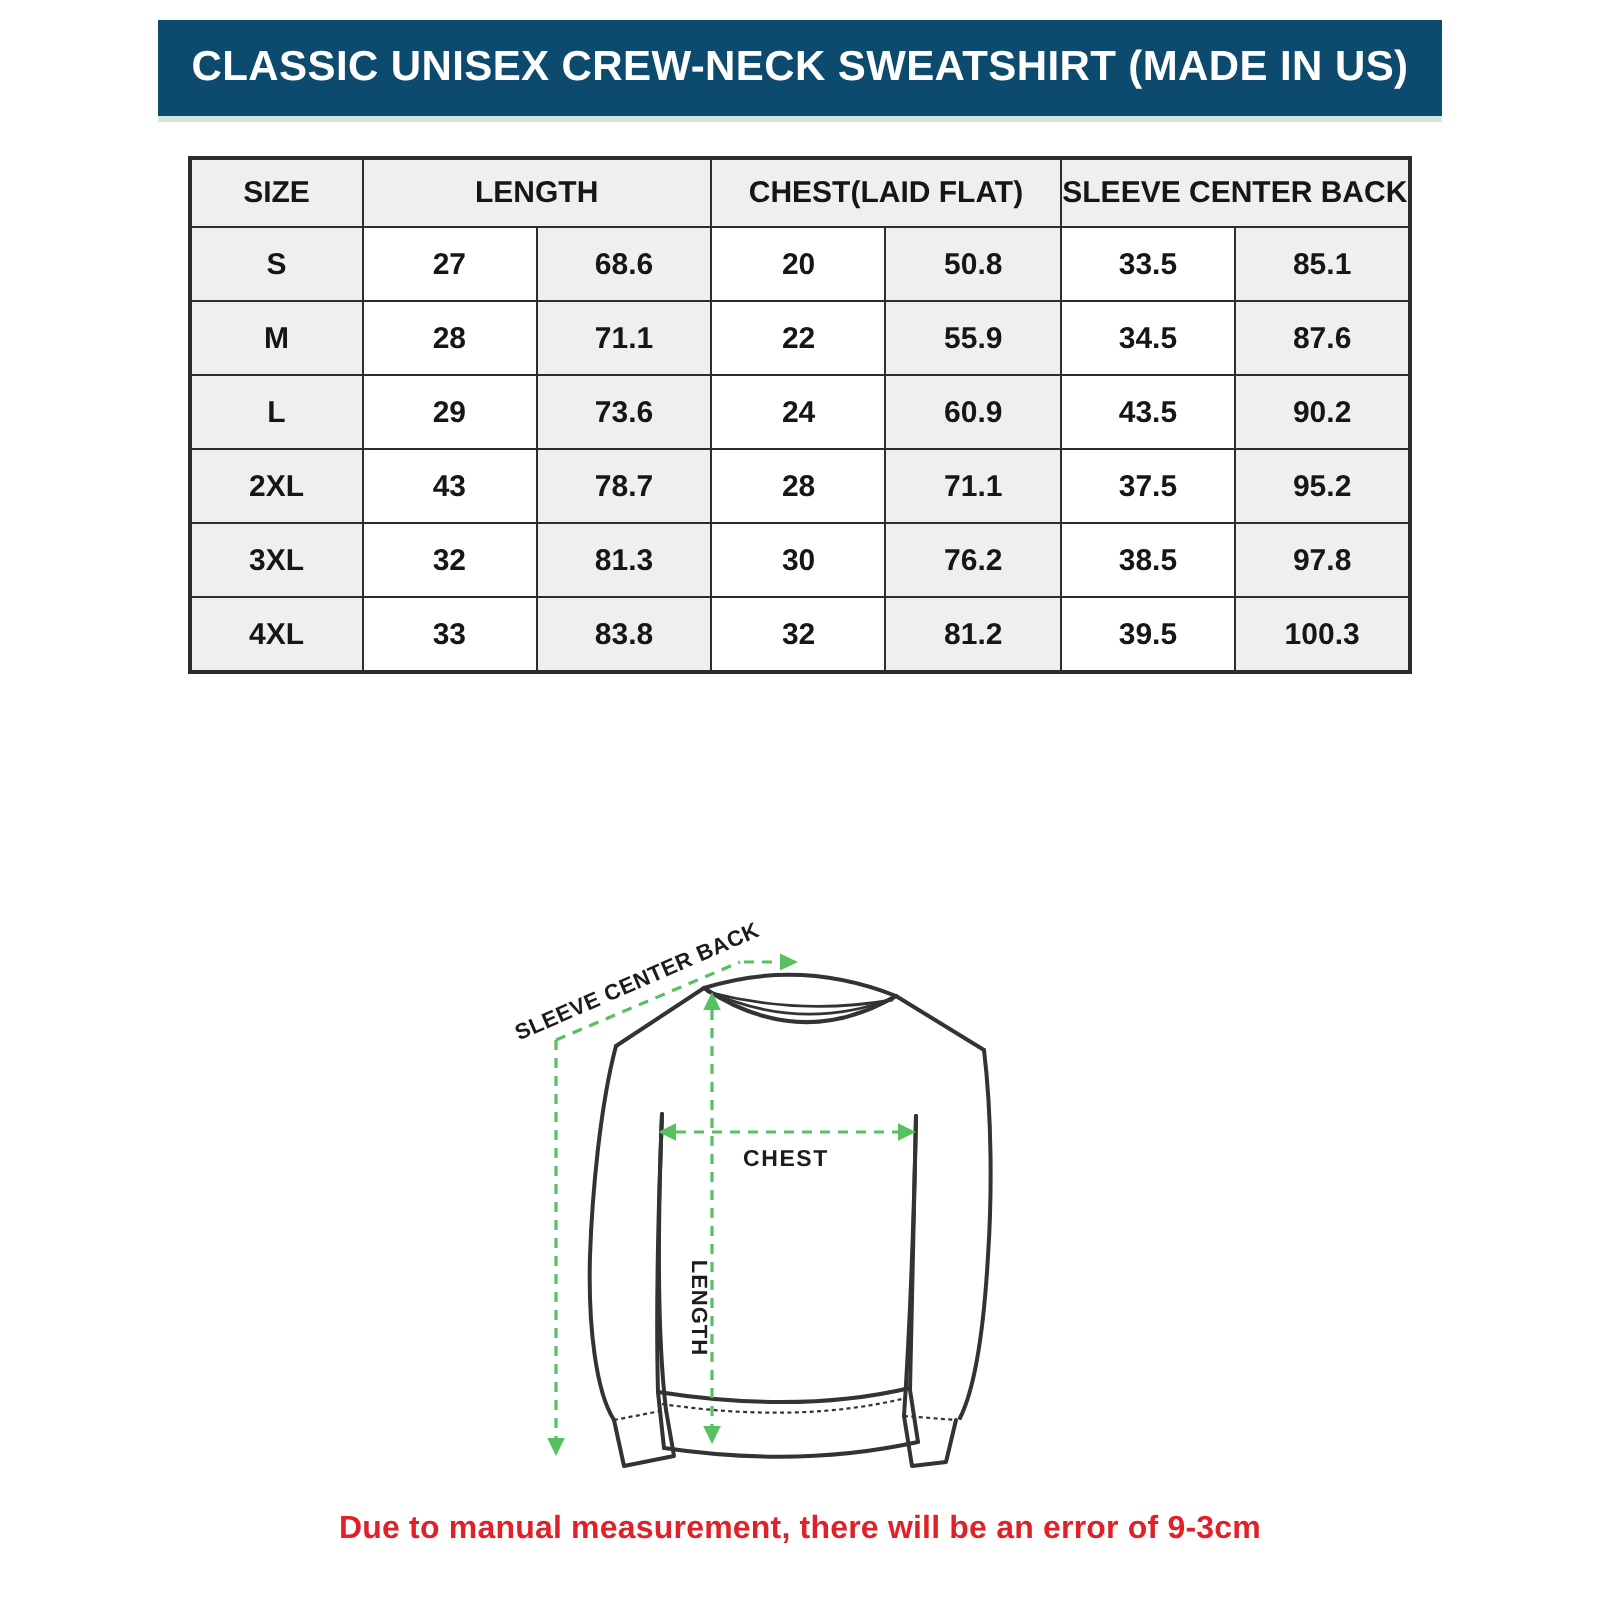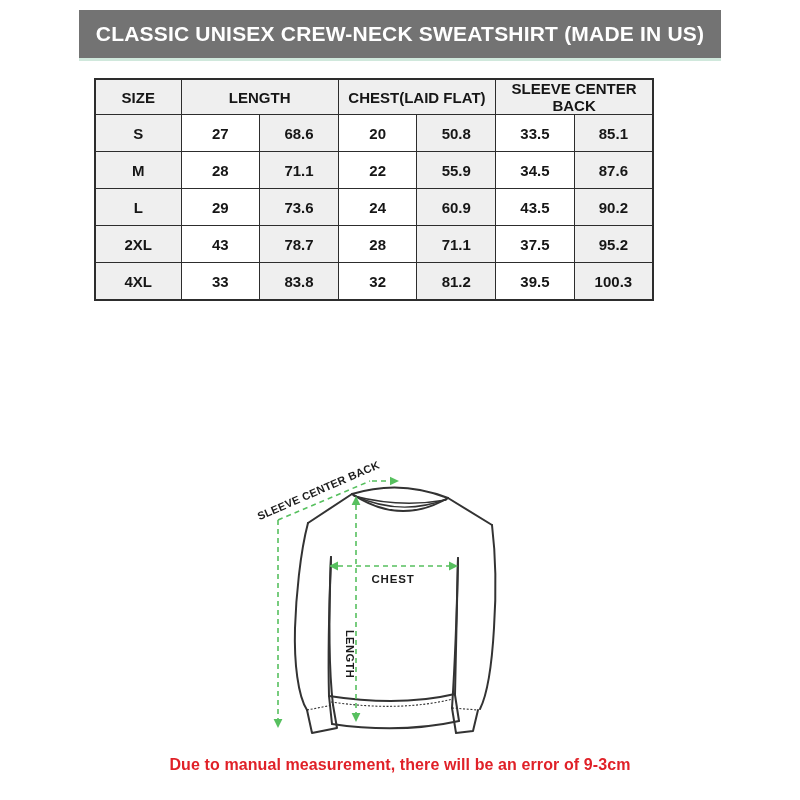--- a/index.html
+++ b/index.html
@@ -7,21 +7,21 @@
     width:800px;height:800px;background:#ffffff;position:relative;
     font-family:"Liberation Sans",sans-serif;overflow:hidden;
   }
   .banner{
     position:absolute;left:79px;top:10px;width:642px;height:48px;
     background:#0db163;color:#ffffff;display:flex;align-items:center;justify-content:center;
     font-weight:bold;font-size:21px;letter-spacing:.2px;white-space:nowrap;
     box-shadow:0 3px 0 rgba(120,190,155,.35);
   }
   table.chart{
-    position:absolute;left:94px;top:78px;width:560px;
+    position:absolute;left:94px;top:78px;width:612px;
     border-collapse:collapse;table-layout:fixed;
     text-align:center;color:#161616;font-weight:bold;
     border:2px solid #2d2d2d;
   }
   table.chart th,table.chart td{
     border:1.5px solid #2d2d2d;padding:0;font-size:15px;background:#ffffff;
   }
   table.chart thead tr.groups th{height:33px;}
   table.chart thead tr.units th{height:36px;}
   table.chart tbody td{height:36px;}
@@ -33,21 +33,21 @@
   }
   .shirt{stroke:#333333;stroke-width:2;fill:none;stroke-linecap:round;stroke-linejoin:round;}
   .seam{stroke:#333333;stroke-width:1.1;fill:none;stroke-dasharray:2 1.7;}
   .dim{stroke:#57c05f;stroke-width:1.6;fill:none;stroke-dasharray:5 4;}
   .tip{fill:#57c05f;stroke:none;}
   .dlabel{fill:#1c1c1c;font-family:"Liberation Sans",sans-serif;font-weight:bold;}
 </style>
 </head>
 <body>
 
-<div class="banner" style="background: #737373; color: rgb(255, 255, 255);">
+<div class="banner" style="background: #0c4a6e; color: rgb(255, 255, 255);">
   <span>CLASSIC UNISEX CREW-NECK SWEATSHIRT (MADE IN US)</span>
 </div>
 
 <table class="chart">
   <colgroup>
     <col style="width:86px">
       <col>
       <col>
       <col>
       <col>
@@ -91,20 +91,29 @@
       <td class="g">90.2</td>
     </tr>
     <tr>
       <td class="g">2XL</td>
       <td>43</td>
       <td class="g">78.7</td>
       <td>28</td>
       <td class="g">71.1</td>
       <td>37.5</td>
       <td class="g">95.2</td>
+    </tr>
+    <tr>
+      <td class="g">3XL</td>
+      <td>32</td>
+      <td class="g">81.3</td>
+      <td>30</td>
+      <td class="g">76.2</td>
+      <td>38.5</td>
+      <td class="g">97.8</td>
     </tr>
     <tr>
       <td class="g">4XL</td>
       <td>33</td>
       <td class="g">83.8</td>
       <td>32</td>
       <td class="g">81.2</td>
       <td>39.5</td>
       <td class="g">100.3</td>
     </tr>

